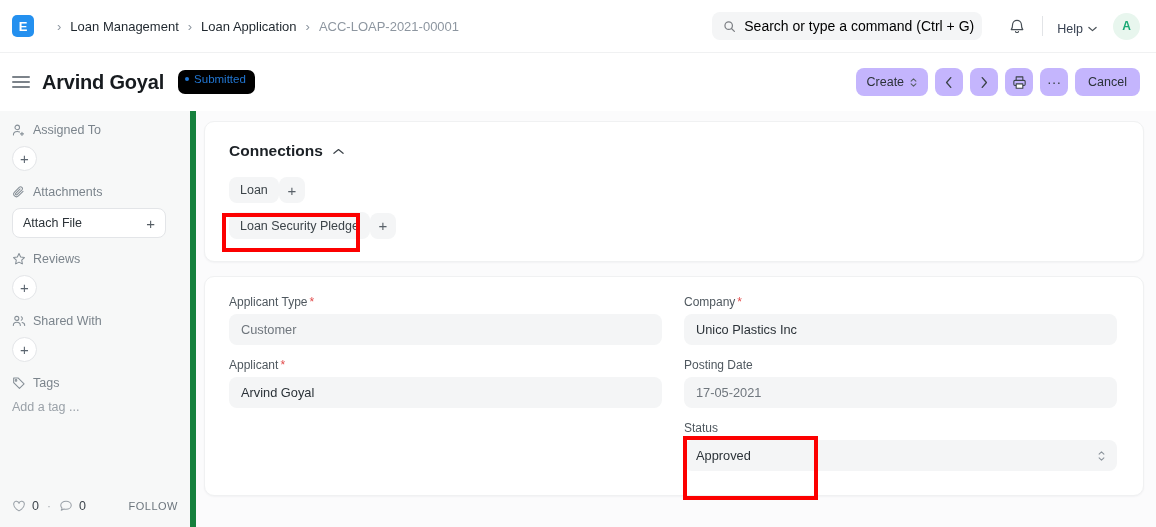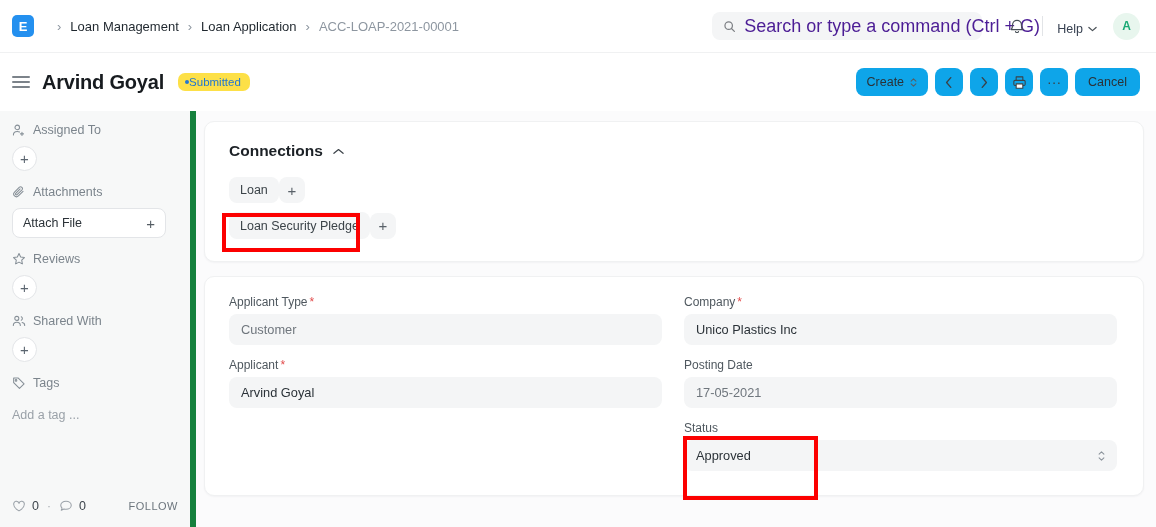--- a/index.html
+++ b/index.html
@@ -37,49 +37,49 @@
   .bc-item.muted { color: #8d96a0; }
 
   .nav-right {
     margin-left: auto; display:flex; align-items:center; gap: 0;
   }
   .searchbox {
     width: 270px; height: 28px; background: #f4f5f6; border-radius: 8px;
     display:flex; align-items:center; padding: 0 10px; gap: 8px;
     border: 1px solid transparent;
   }
-  .searchbox .ph { font-size: 18px; color: #4c1d95; white-space: nowrap; }
+  .searchbox .ph { font-size: 14px; color: #000000; white-space: nowrap; }
   .bell { margin-left: 24px; display:flex; align-items:center; justify-content:center; width:22px; height:22px;}
   .nav-divider { width:1px; height:20px; background:#e2e4e7; margin: 0 14px; }
   .help { font-size: 12.5px; color: #374151; display:flex; align-items:center; gap:5px;margin-top:6px; }
   .avatar {
     width: 27px; height: 27px; border-radius: 50%;
     background: #e8f6ee; color: #19a974;
     display:flex; align-items:center; justify-content:center;
     font-size: 12px; font-weight: 600; margin-left: 16px;
   }
 
   
   .pagehead {
     height: 58px; display:flex; align-items:center;
     padding: 0 16px 0 12px; background:#fff;
   }
   .hamburger { width: 18px; display:flex; flex-direction:column; gap:3.5px; margin-right: 12px; }
   .hamburger i { display:block; height:1.7px; background:#7c838a; border-radius:2px; }
   .doc-title { font-size: 20px; font-weight: 700; color: #171b1f; letter-spacing: -0.2px; }
   .status-pill {
-    margin-left: 14px; background: #fde047; color: #2176d2;
-    font-size: 11.5px; border-radius: 7px; padding: 3px 9px 3px 7px;
-    display:flex; align-items:center; font-weight: 500;
+    margin-left: 14px; background: #000000; color: #2176d2;
+    font-size: 11.5px; border-radius: 7px; padding: 3px 9px 9px 7px;
+    display:flex; align-items:center; gap: 5px; font-weight: 500;
   }
   .status-pill .dot { width:4px; height:4px; border-radius:50%; background:#2176d2; display:block; }
 
   .toolbar { margin-left:auto; display:flex; align-items:center; gap: 7px; }
   .tb-btn {
-    height: 28px; background:#0ea5e9; border:none; border-radius: 8px;
+    height: 28px; background:#c4b5fd; border:none; border-radius: 8px;
     display:flex; align-items:center; justify-content:center;
     font-size: 12.5px; color:#2b3238; cursor:pointer; padding: 0 11px;
     font-family:"Liberation Sans", sans-serif;
   }
   .tb-btn.square { width: 28px; padding: 0; }
   .tb-btn .updown { margin-left:6px; display:inline-flex; flex-direction:column; gap:1px; }
   .tb-btn.cancel { padding: 0 13px; }
 
   
   .body { display:flex; height: 416px; background: #fff; }
@@ -99,21 +99,21 @@
     border: 1px solid #e3e5e8; background:#fff;
     display:flex; align-items:center; justify-content:center;
     color:#5c6670; font-size: 15px; line-height:1; cursor:pointer;
   }
   .attach-btn {
     height: 30px; border:1px solid #e3e5e8; background:#fff; border-radius:8px;
     display:flex; align-items:center; justify-content:space-between;
     padding: 0 10px; font-size: 12.5px; color:#2b3238; cursor:pointer;
     width: 154px;
   }
-  .addtag { font-size: 12.5px; color:#9aa1a8; margin-top: 18px; cursor:pointer; }
+  .addtag { font-size: 12.5px; color:#9aa1a8; margin-top: 10px; cursor:pointer; }
   .sb-footer {
     position:absolute; left: 12px; right: 12px; bottom: 14px;
     display:flex; align-items:center; gap: 6px;
   }
   .sb-footer .cnt { font-size: 12.5px; color:#3d454c; }
   .sb-footer .mid { color:#a6acb2; font-size: 12px; margin: 0 2px; }
   .follow { margin-left: auto; font-size: 11px; color:#6c757d; letter-spacing: 0.5px; cursor:pointer; }
 
   .content {
     flex: 1; background: #fbfbfc; padding: 10px 12px 0 8px;

